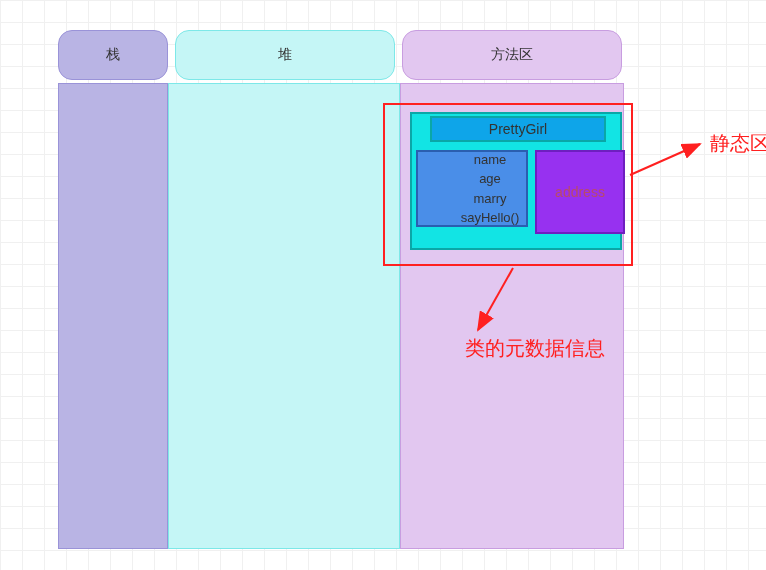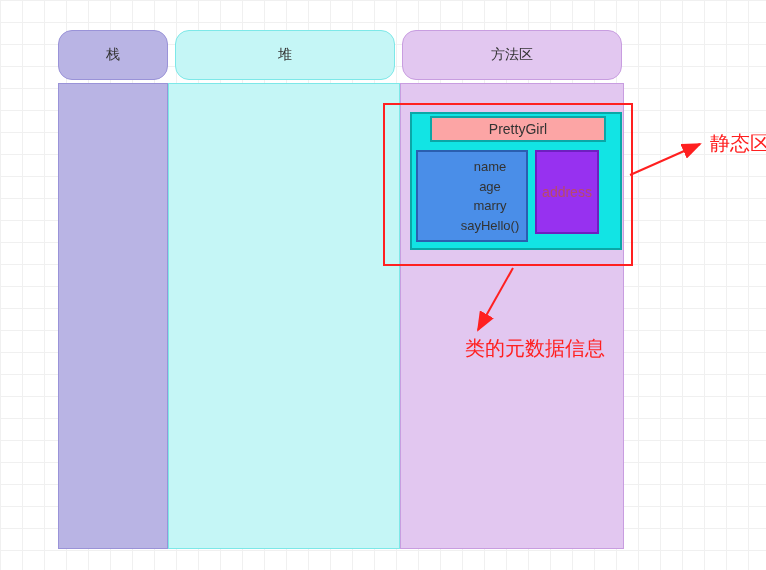--- a/index.html
+++ b/index.html
@@ -80,21 +80,21 @@
     border-color: #c89de0;
   }
   
   .class-box {
     position: absolute;
     background: #12e4e4;
     border: 2px solid #0aa7a7;
   }
   .class-header {
     position: absolute;
-    background: #fca5a5;
+    background: #0ea5e9;
     border: 2px solid #0aa7a7;
     display: flex;
     align-items: center;
     justify-content: center;
     font-size: 14px;
     color: #333;
   }
   .inst-box {
     position: absolute;
     background: #4a8ee8;
@@ -156,28 +156,28 @@
   <div class="body-col stack"></div>
   <div class="body-col heap"></div>
   <div class="body-col methodarea"></div>
 
   <div class="class-box" style="left:410px; top:112px; width:212px; height:138px;"></div>
 
   <div class="class-header" style="left:430px; top:116px; width:176px; height:26px;">
     <span>PrettyGirl</span>
   </div>
 
-  <div class="inst-box" style="left:416px; top:150px; width:112px; height:92px; white-space:pre;padding-left:36px;">
+  <div class="inst-box" style="left:416px; top:150px; width:112px; height:77px; white-space:pre;padding-left:36px;">
     <span style="white-space:pre;">name
 age
 marry
 sayHello()</span>
   </div>
 
-  <div class="static-box" style="left:535px; top:150px; width:64px; height:84px;">
+  <div class="static-box" style="left:535px; top:150px; width:90px; height:84px;">
     <span>address</span>
   </div>
 
   <div class="red-frame" style="left:383px; top:103px; width:250px; height:163px;"></div>
 
   <div class="ann-label" style="left:710px; top:130px;">静态区</div>
 
   <div class="ann-label" style="left:465px; top:335px;">类的元数据信息</div>
 
   <svg class="arrows">

